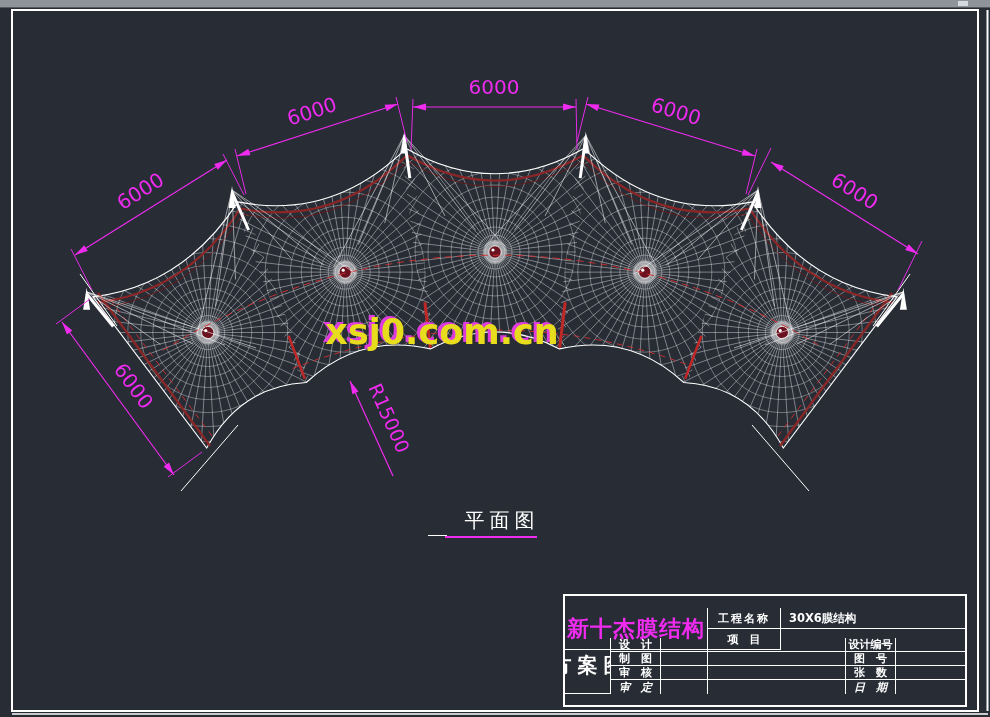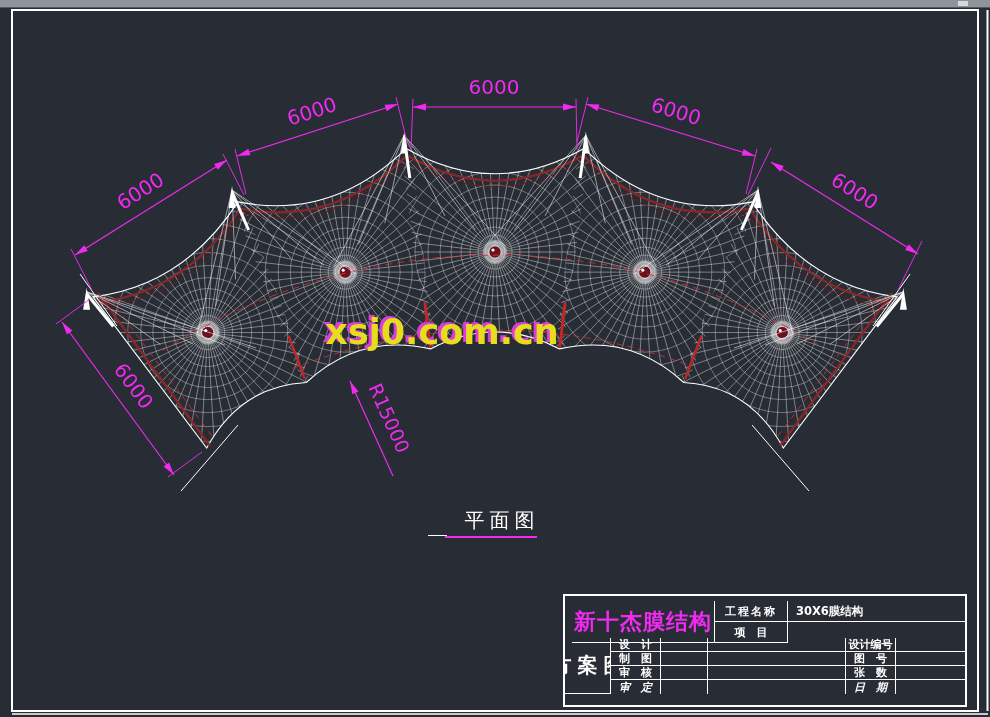--- a/index.html
+++ b/index.html
@@ -10,21 +10,21 @@
   .drawing-svg{position:absolute;left:0;top:0;}
   .dim-text{fill:#ee2bee;font:20px "DejaVu Sans",sans-serif;text-anchor:middle;}
   .radius-text{fill:#ee2bee;font:19px "DejaVu Sans",sans-serif;text-anchor:middle;}
   .wm-back{fill:#dd3bdd;font:bold 35px "DejaVu Sans",sans-serif;text-anchor:middle;}
   .wm-front{fill:#e8dd1d;font:bold 35px "DejaVu Sans",sans-serif;text-anchor:middle;}
   .plan-text{fill:#ffffff;font:20px "DejaVu Sans",sans-serif;text-anchor:middle;letter-spacing:5px;}
   
   .tb{position:absolute;left:563px;top:594px;width:404px;height:113px;border:2px solid #fff;
       box-sizing:border-box;color:#fff;}
   .tb .sub{position:absolute;left:0;right:0;}
-  .tb-top{top:5px;height:42px;display:grid;grid-template-columns:143px 73px 1fr;grid-template-rows:21px 21px;padding-left:7px;}
+  .tb-top{top:12px;height:42px;display:grid;grid-template-columns:143px 73px 1fr;grid-template-rows:21px 21px;}
   .tb-bot{top:42px;bottom:11px;display:grid;grid-template-columns:46px 50px 47px 138px 50px 1fr;
           grid-template-rows:repeat(4,1fr);}
   .cell{border-right:1px solid #fff;border-bottom:1px solid #fff;display:flex;align-items:center;
         justify-content:center;font-size:11px;font-weight:bold;white-space:nowrap;overflow:hidden;}
   .cell.noR{border-right:none;} .cell.noB{border-bottom:none;font-style:italic;}
   .cell.val{justify-content:flex-start;padding-left:8px;font-size:11.5px;}
   .company{grid-row:1 / span 2;color:#ee2bee;font-size:22px;font-weight:bold;letter-spacing:1px;}
   .scheme{grid-row:1 / span 4;font-size:20px;font-weight:bold;letter-spacing:6px;padding-left:6px;}
   .lbl-sp{letter-spacing:2px;}
 </style>

